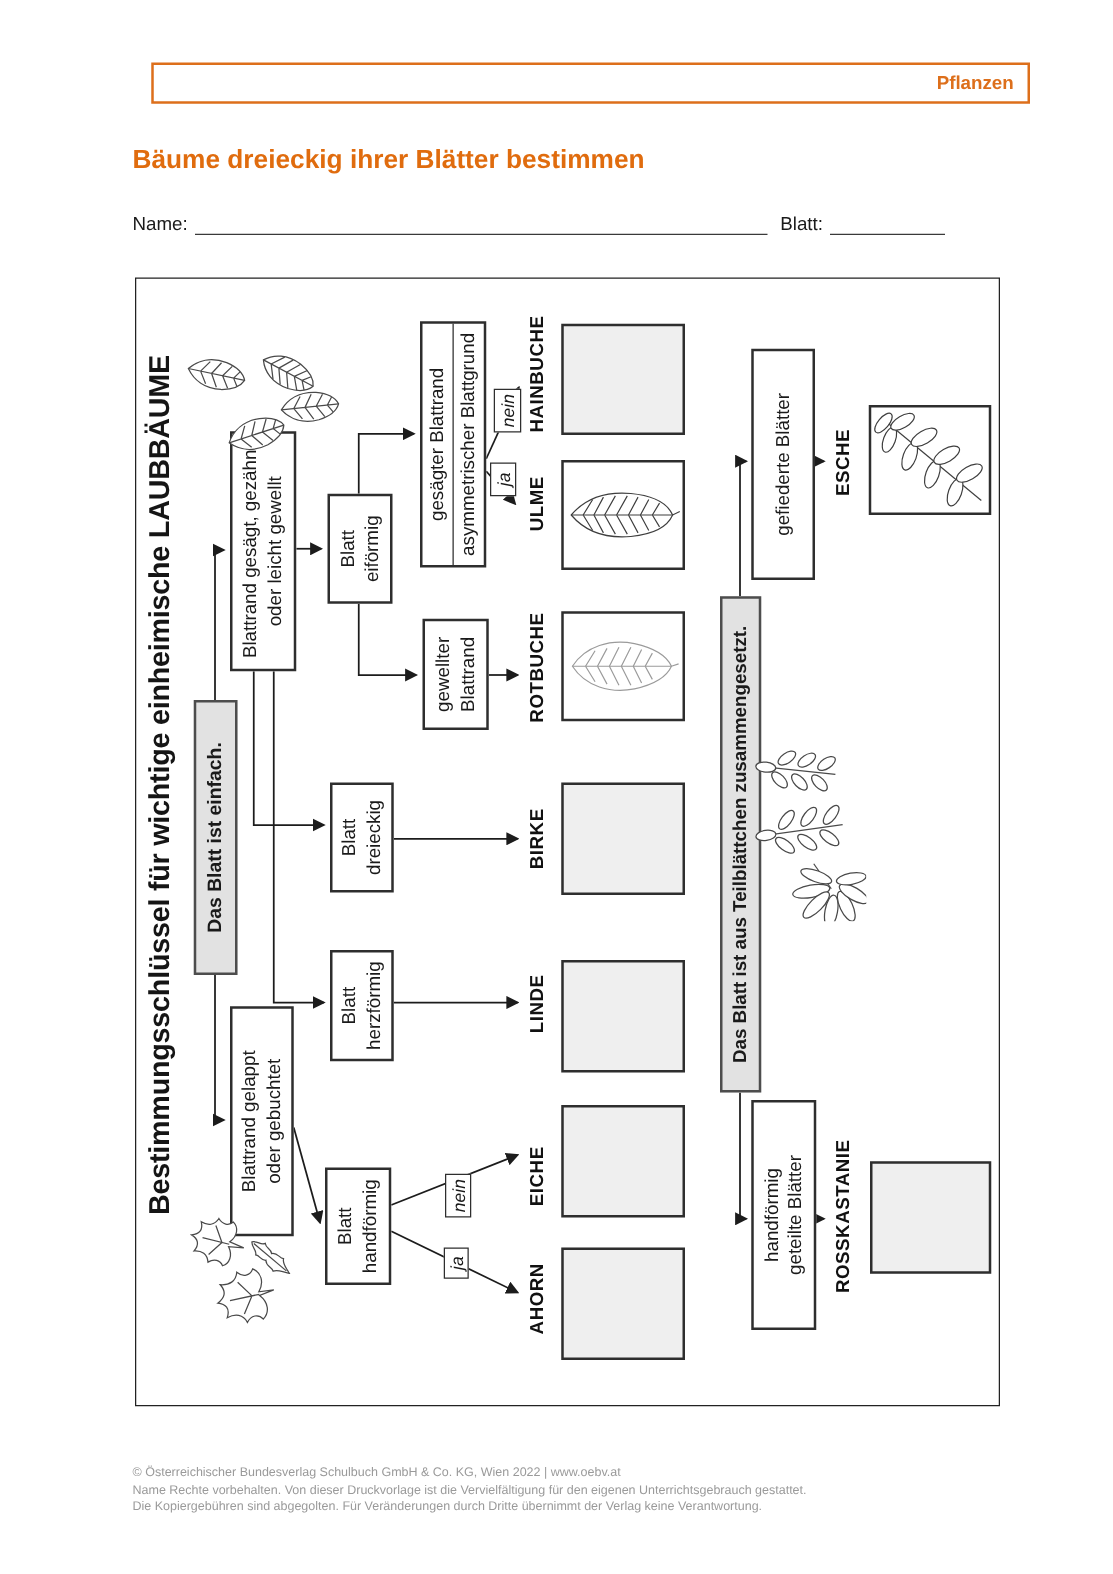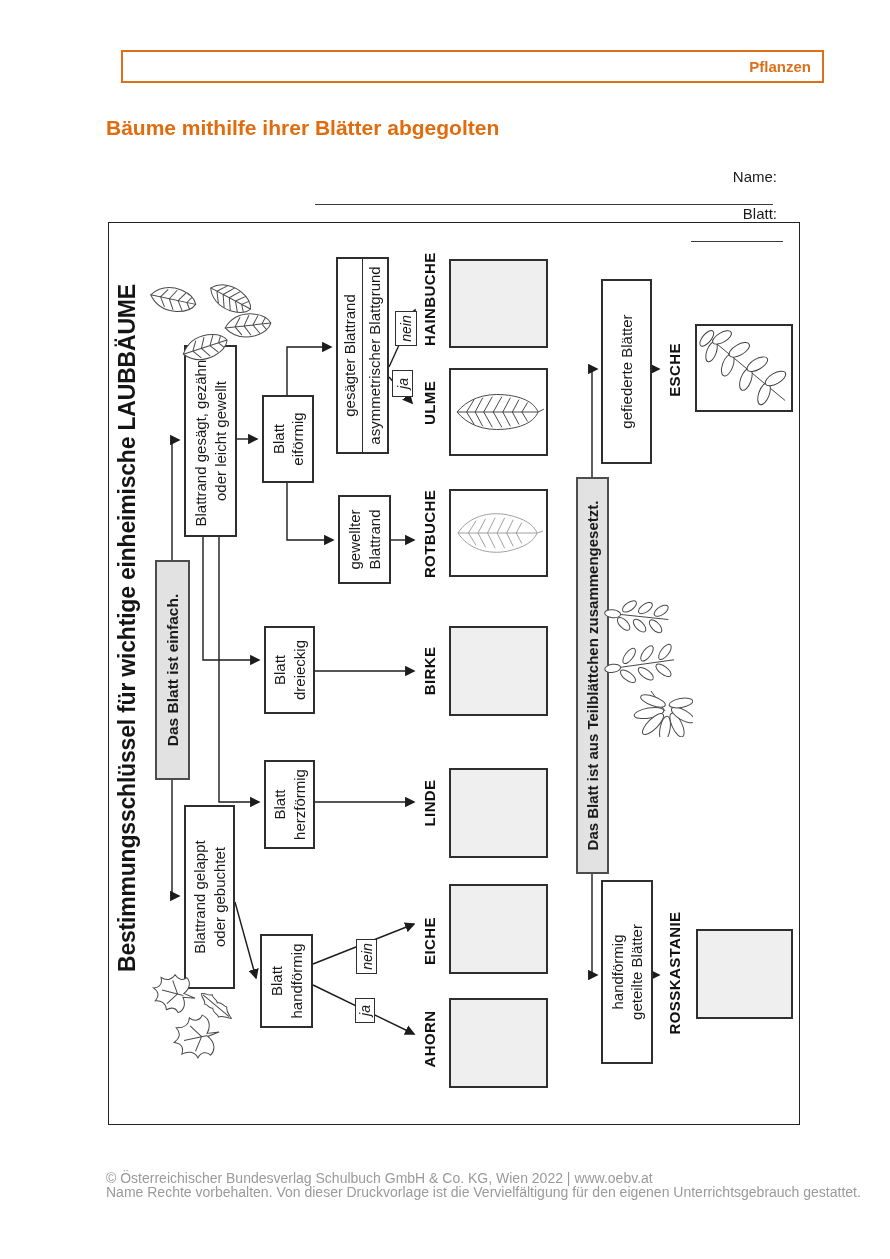--- a/index.html
+++ b/index.html
@@ -7,21 +7,21 @@
         font-family:"Liberation Sans",sans-serif;color:#1a1a1a;overflow:hidden;}
 
   
   .header-box{position:absolute;left:97px;top:50px;width:688px;height:29px;
               border:2px solid #dd6f1b;display:flex;align-items:center;
               justify-content:flex-end;padding-right:11px;margin-left:24px;}
   .category{color:#dd6f1b;font-weight:bold;font-size:15px;}
   .doc-title{position:absolute;left:106px;top:116px;font-size:21px;font-weight:bold;color:#e06c0e;}
 
   .name-row{position:absolute;left:106px;top:168px;width:677px;display:flex;
-            align-items:flex-end;font-size:15px;flex-direction:column;}
+            align-items:flex-end;font-size:15px;}
   .name-row .lbl{white-space:nowrap;padding-right:6px;}
   .blank{border-bottom:1.3px solid #3a3a3a;height:19px;}
 
   
   .diagram-frame{position:absolute;left:108px;top:222px;width:690px;height:901px;
                  border:1px solid #222;overflow:hidden;}
   .canvas{position:absolute;left:0;top:0;width:899px;height:688px;
           transform-origin:0 0;transform:rotate(-90deg) translateX(-899px);}
 
   .d-title{position:absolute;left:150px;top:5px;font-size:23px;font-weight:bold;
@@ -40,32 +40,32 @@
          justify-content:center;z-index:3;box-sizing:border-box;}
   .tlabel{position:absolute;font-weight:bold;font-size:15px;letter-spacing:0.4px;
           text-align:center;z-index:2;color:#111;}
   .abox{position:absolute;border:2px solid #2e2e2e;box-sizing:border-box;z-index:2;background:#fff;}
   .abox.empty{background:#efefef;}
   .abox svg{position:absolute;left:0;top:0;width:100%;height:100%;}
   .decor{position:absolute;z-index:4;}
   .connectors{position:absolute;left:0;top:0;z-index:1;}
 
   
-  .footer{position:absolute;left:106px;top:1172px;font-size:14px;line-height:13.5px;color:#9a9a9a;}
+  .footer{position:absolute;left:106px;top:1172px;font-size:10px;line-height:13.5px;color:#9a9a9a;}
 </style>
 </head>
 <body>
 
 <div class="page">
 
   <div class="header-box">
     <span class="category">Pflanzen</span>
   </div>
 
-  <div class="doc-title">Bäume mithilfe ihrer Blätter abgegolten</div>
+  <div class="doc-title">Bäume dreieckig ihrer Blätter bestimmen</div>
 
   <div class="name-row">
     <span class="lbl">Name:</span>
     <span class="blank" style="width:458px;margin-right:10px;"></span>
     <span class="lbl">Blatt:</span>
     <span class="blank" style="width:92px;"></span>
   </div>
 
   <div class="diagram-frame">
     <div class="canvas">
@@ -277,15 +277,16 @@
           </g>
         </g>
       </svg>
 
     </div>
   </div>
 
   <div class="footer">
     <div>© Österreichischer Bundesverlag Schulbuch GmbH &amp; Co. KG, Wien 2022 | www.oebv.at</div>
     <div>Name Rechte vorbehalten. Von dieser Druckvorlage ist die Vervielfältigung für den eigenen Unterrichtsgebrauch gestattet.</div>
+    <div>Die Kopiergebühren sind abgegolten. Für Veränderungen durch Dritte übernimmt der Verlag keine Verantwortung.</div>
   </div>
 
 </div>
 
 </body></html>

